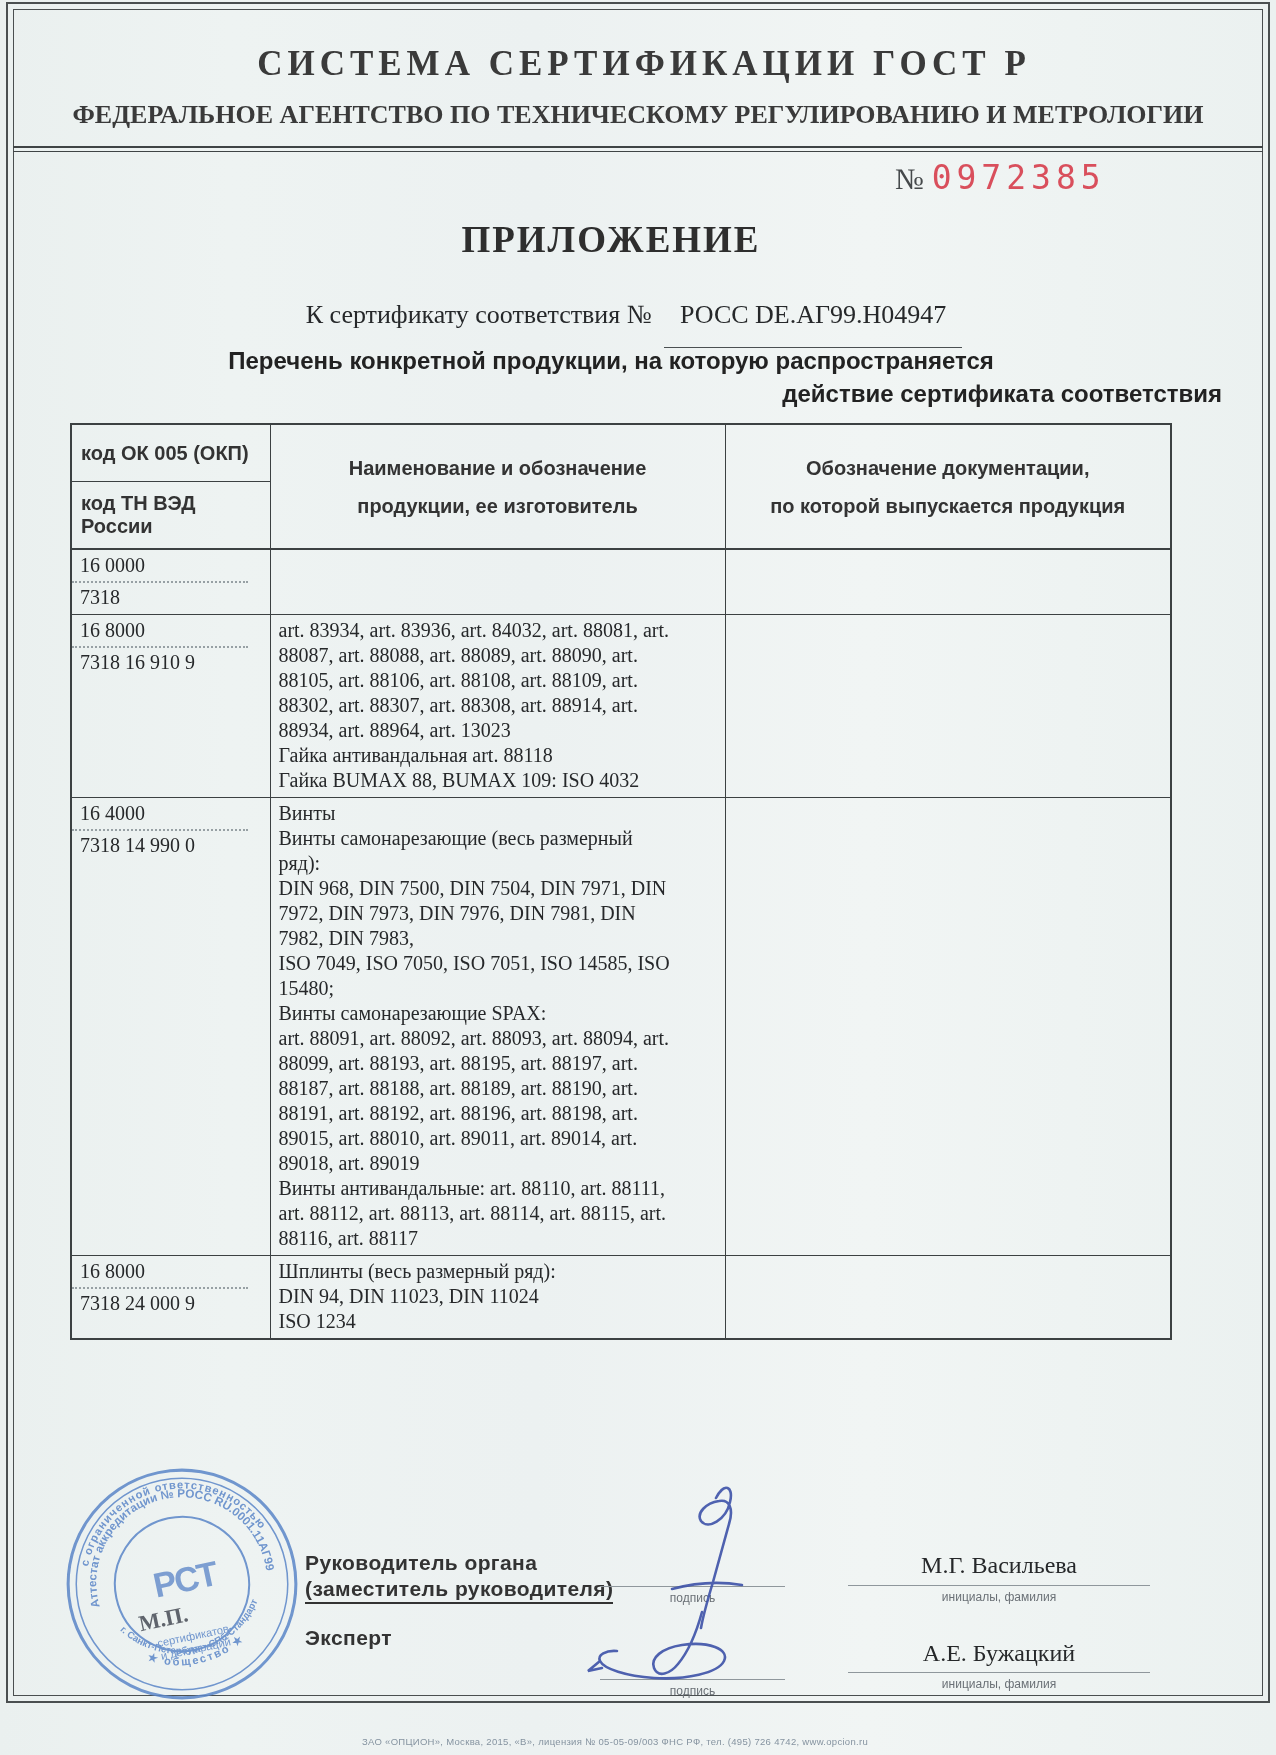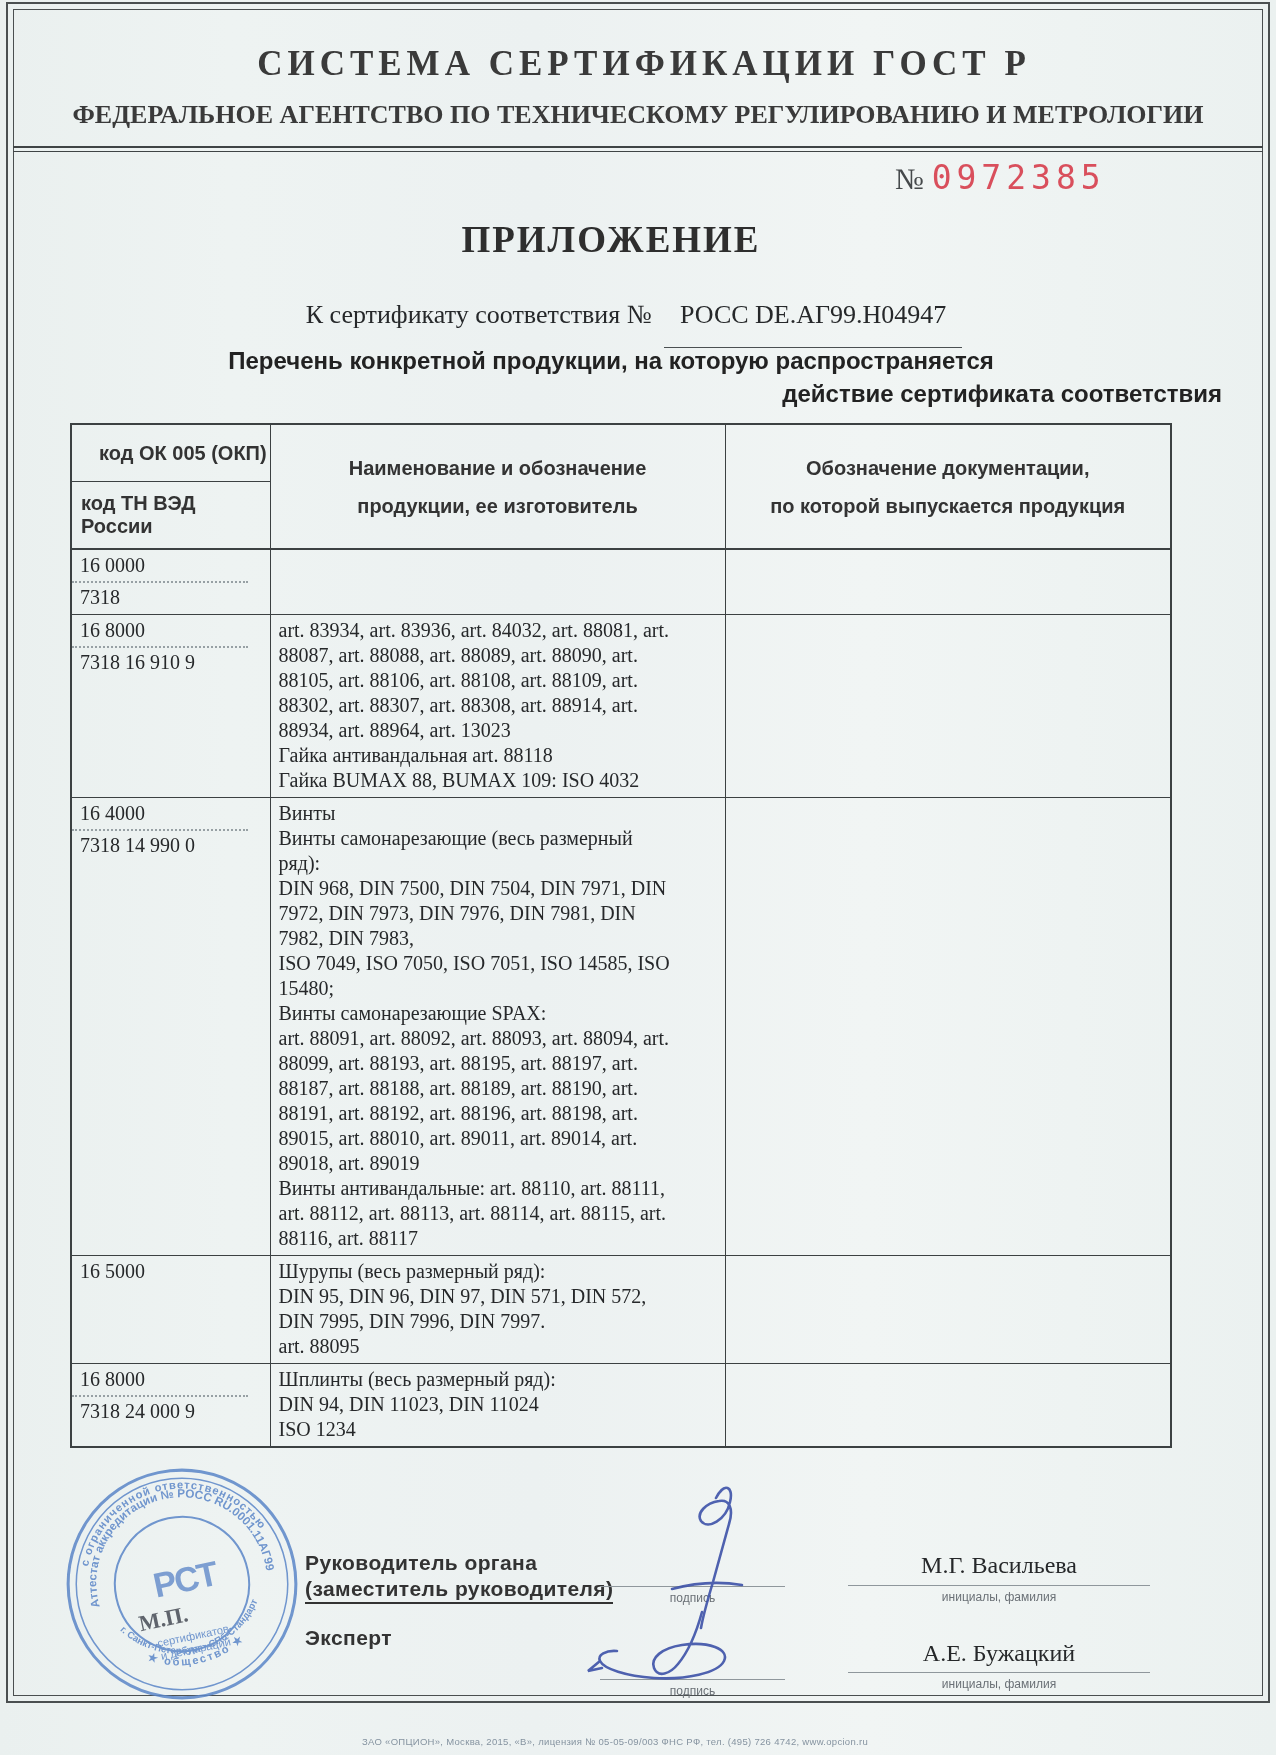--- a/index.html
+++ b/index.html
@@ -30,21 +30,21 @@
   .desc2{position:absolute;top:380px;left:0;width:1222px;text-align:right;
         font-family:"Liberation Sans", sans-serif;font-size:24px;font-weight:bold;color:#222;}
 
   table.ptable{position:absolute;left:70px;top:423px;width:1100px;border-collapse:collapse;table-layout:fixed;}
   .ptable th,.ptable td{border:1.5px solid #3c4142;}
   .ptable{border:2px solid #3c4142;}
   .ptable thead th{border-bottom:2px solid #3c4142;
         font-family:"Liberation Sans", sans-serif;font-weight:bold;font-size:20px;color:#333;}
   .th1{padding:0;vertical-align:top;}
   .th1a{height:56px;border-bottom:1.5px solid #3c4142;display:flex;align-items:center;
-        padding-left:27px;text-align:left;font-weight:bold;}
+        padding-left:9px;text-align:left;font-weight:bold;}
   .th1b{height:66px;display:flex;align-items:center;padding-left:9px;text-align:left;font-weight:bold;}
   .th2,.th3{vertical-align:middle;text-align:center;white-space:pre-line;line-height:38px;}
   .ptable tbody td{vertical-align:top;padding:3px 8px 4px 8px;
         font-family:"Liberation Serif", serif;font-size:20px;line-height:25px;color:#26282a;
         white-space:pre-line;}
   .ptable tbody tr:first-child td{height:46px;}
   .okp,.tnved{white-space:nowrap;}
   .dotted{border-top:2px dotted #97a0a4;margin:3px 0 2px -8px;width:97%;}
 
   .stamp{position:absolute;left:60px;top:1462px;width:244px;height:244px;
@@ -159,28 +159,20 @@
 88187, art. 88188, art. 88189, art. 88190, art.
 88191, art. 88192, art. 88196, art.  88198, art.
 89015, art.  88010, art.  89011, art. 89014, art.
 89018, art. 89019
 Винты антивандальные: art. 88110, art. 88111,
 art. 88112, art. 88113, art. 88114, art. 88115, art.
 88116, art. 88117</td>
           <td></td>
         </tr>
         <tr>
-          <td><div class="okp">16 5000</div></td>
-          <td>Шурупы (весь размерный ряд):
-DIN 95, DIN 96, DIN 97, DIN 571, DIN 572,
-DIN 7995, DIN 7996, DIN 7997.
-art. 88095</td>
-          <td></td>
-        </tr>
-        <tr>
           <td><div class="okp">16 8000</div><div class="dotted"></div><div class="tnved">7318 24 000 9</div></td>
           <td>Шплинты (весь размерный ряд):
 DIN 94, DIN 11023, DIN 11024
 ISO 1234</td>
           <td></td>
         </tr>
       </tbody>
   </table>
 
   <svg class="stamp" viewBox="0 0 240 240">

